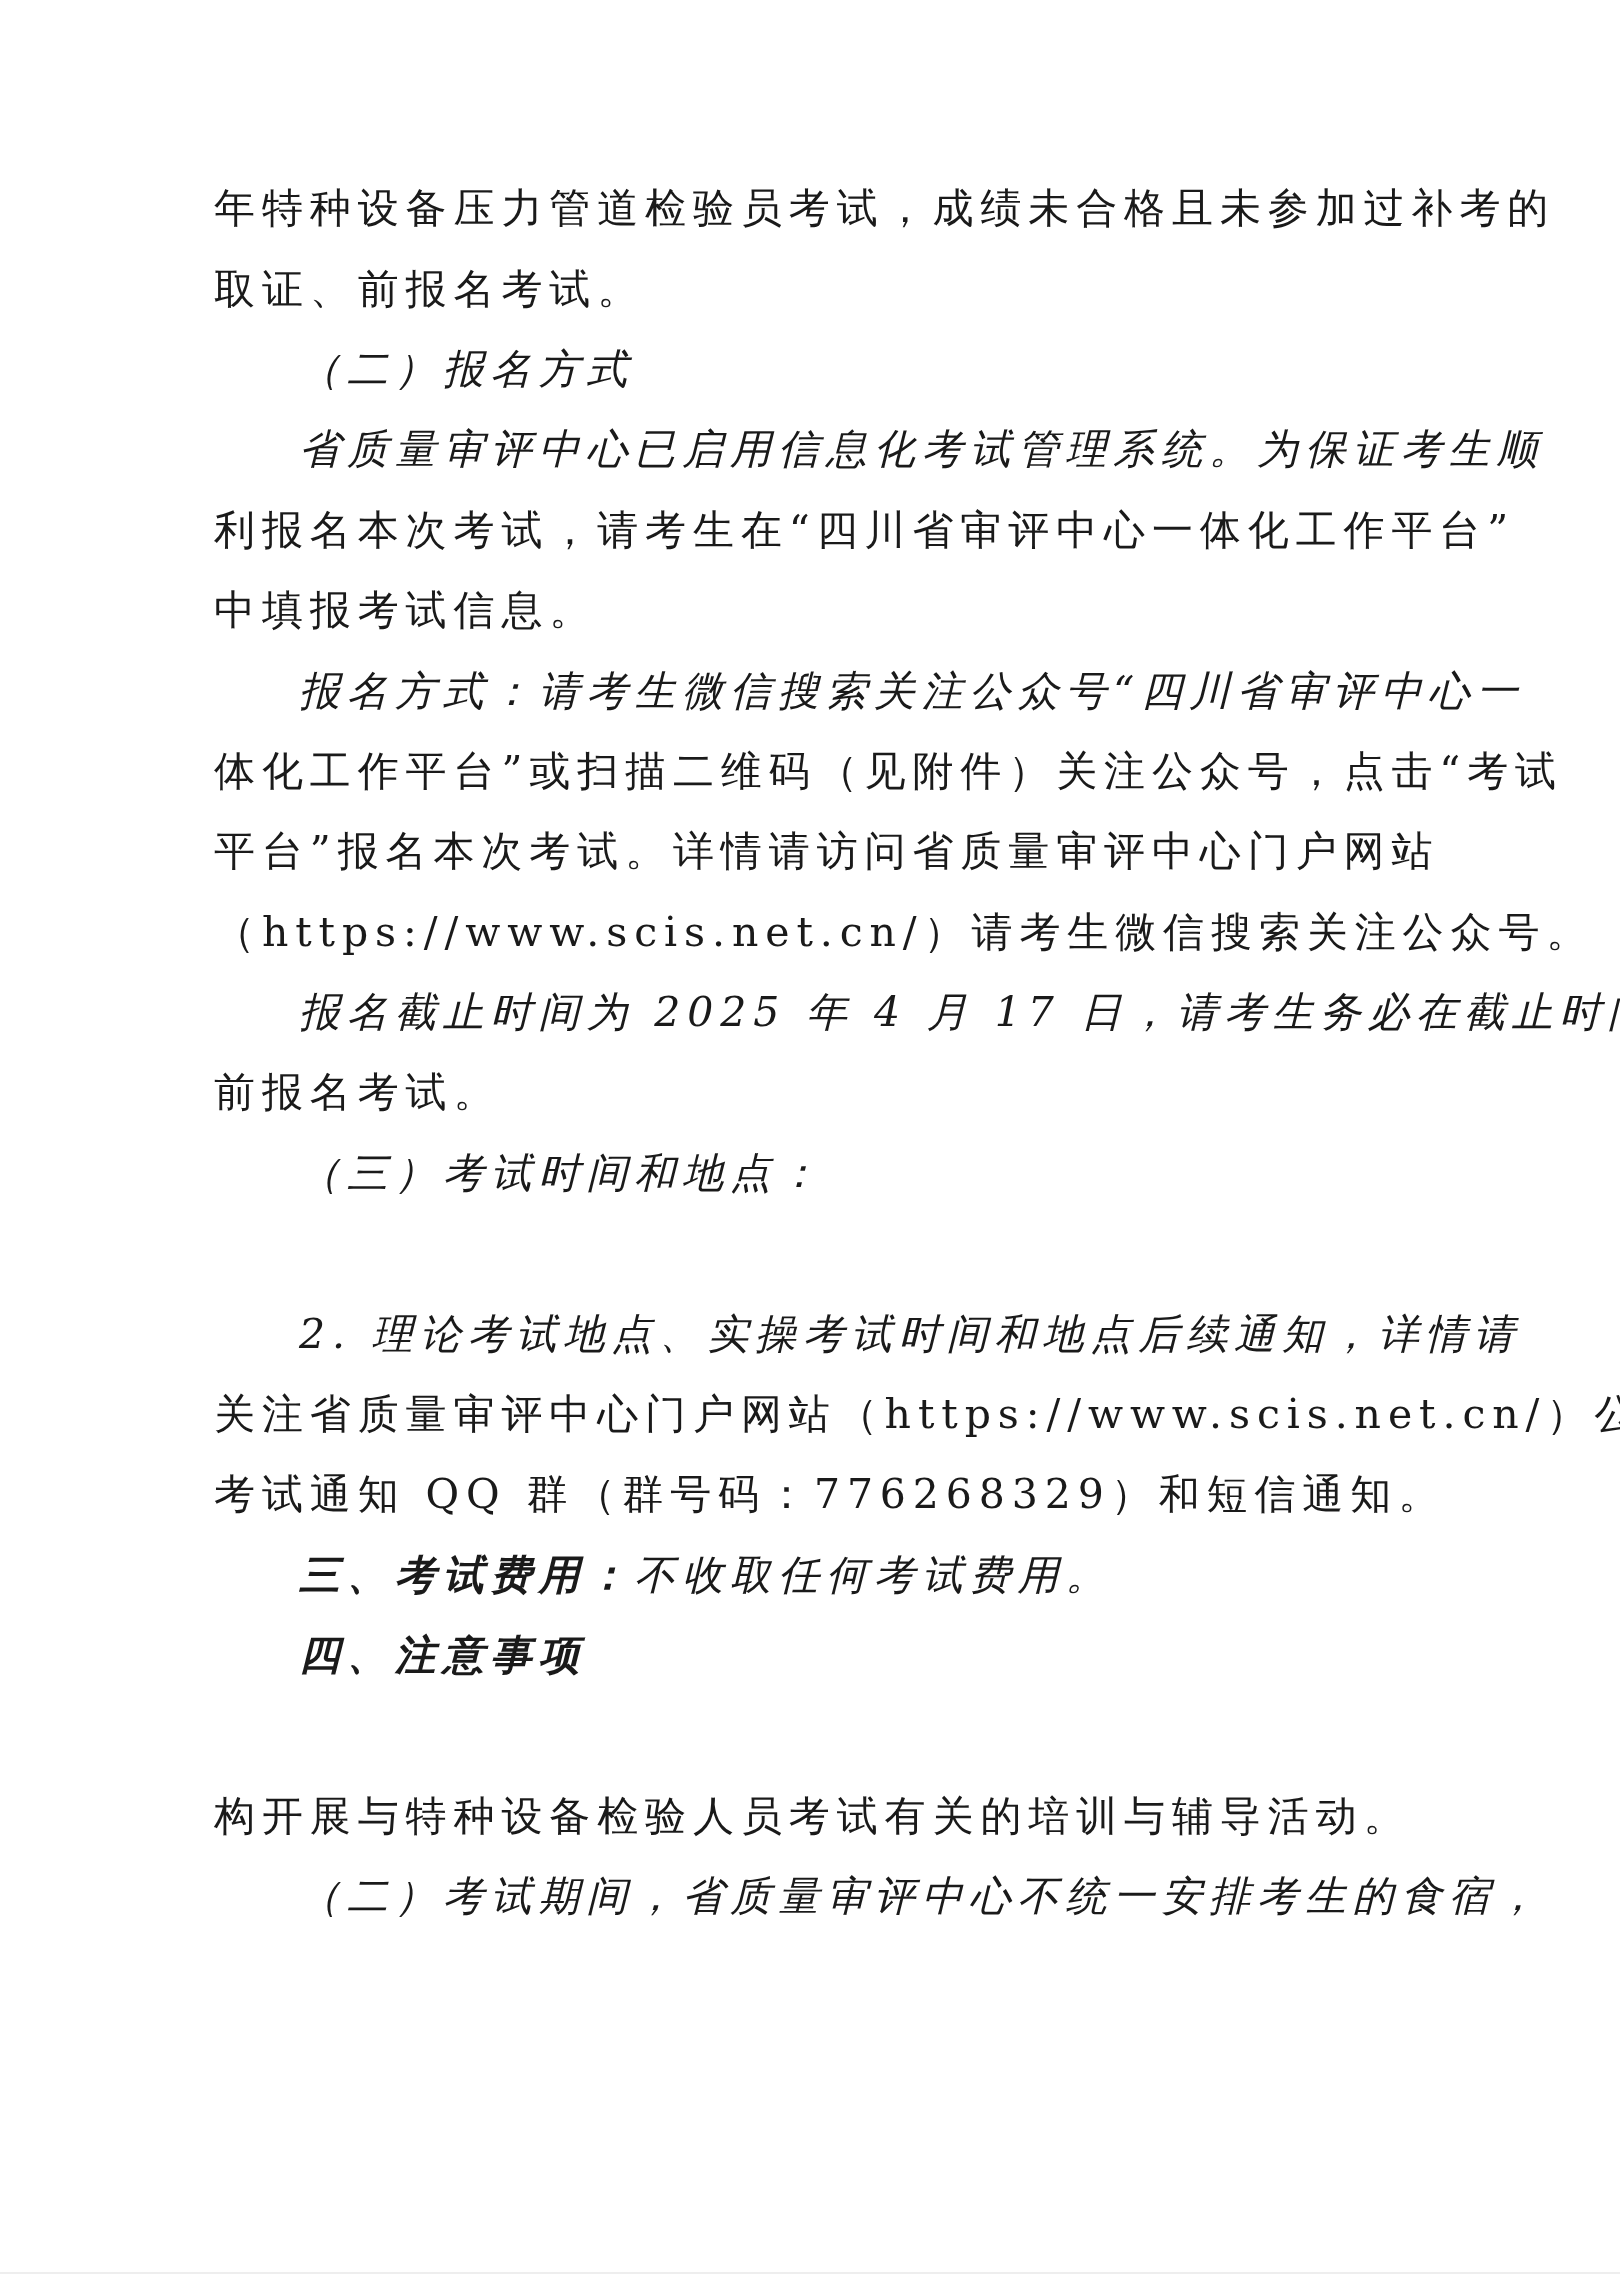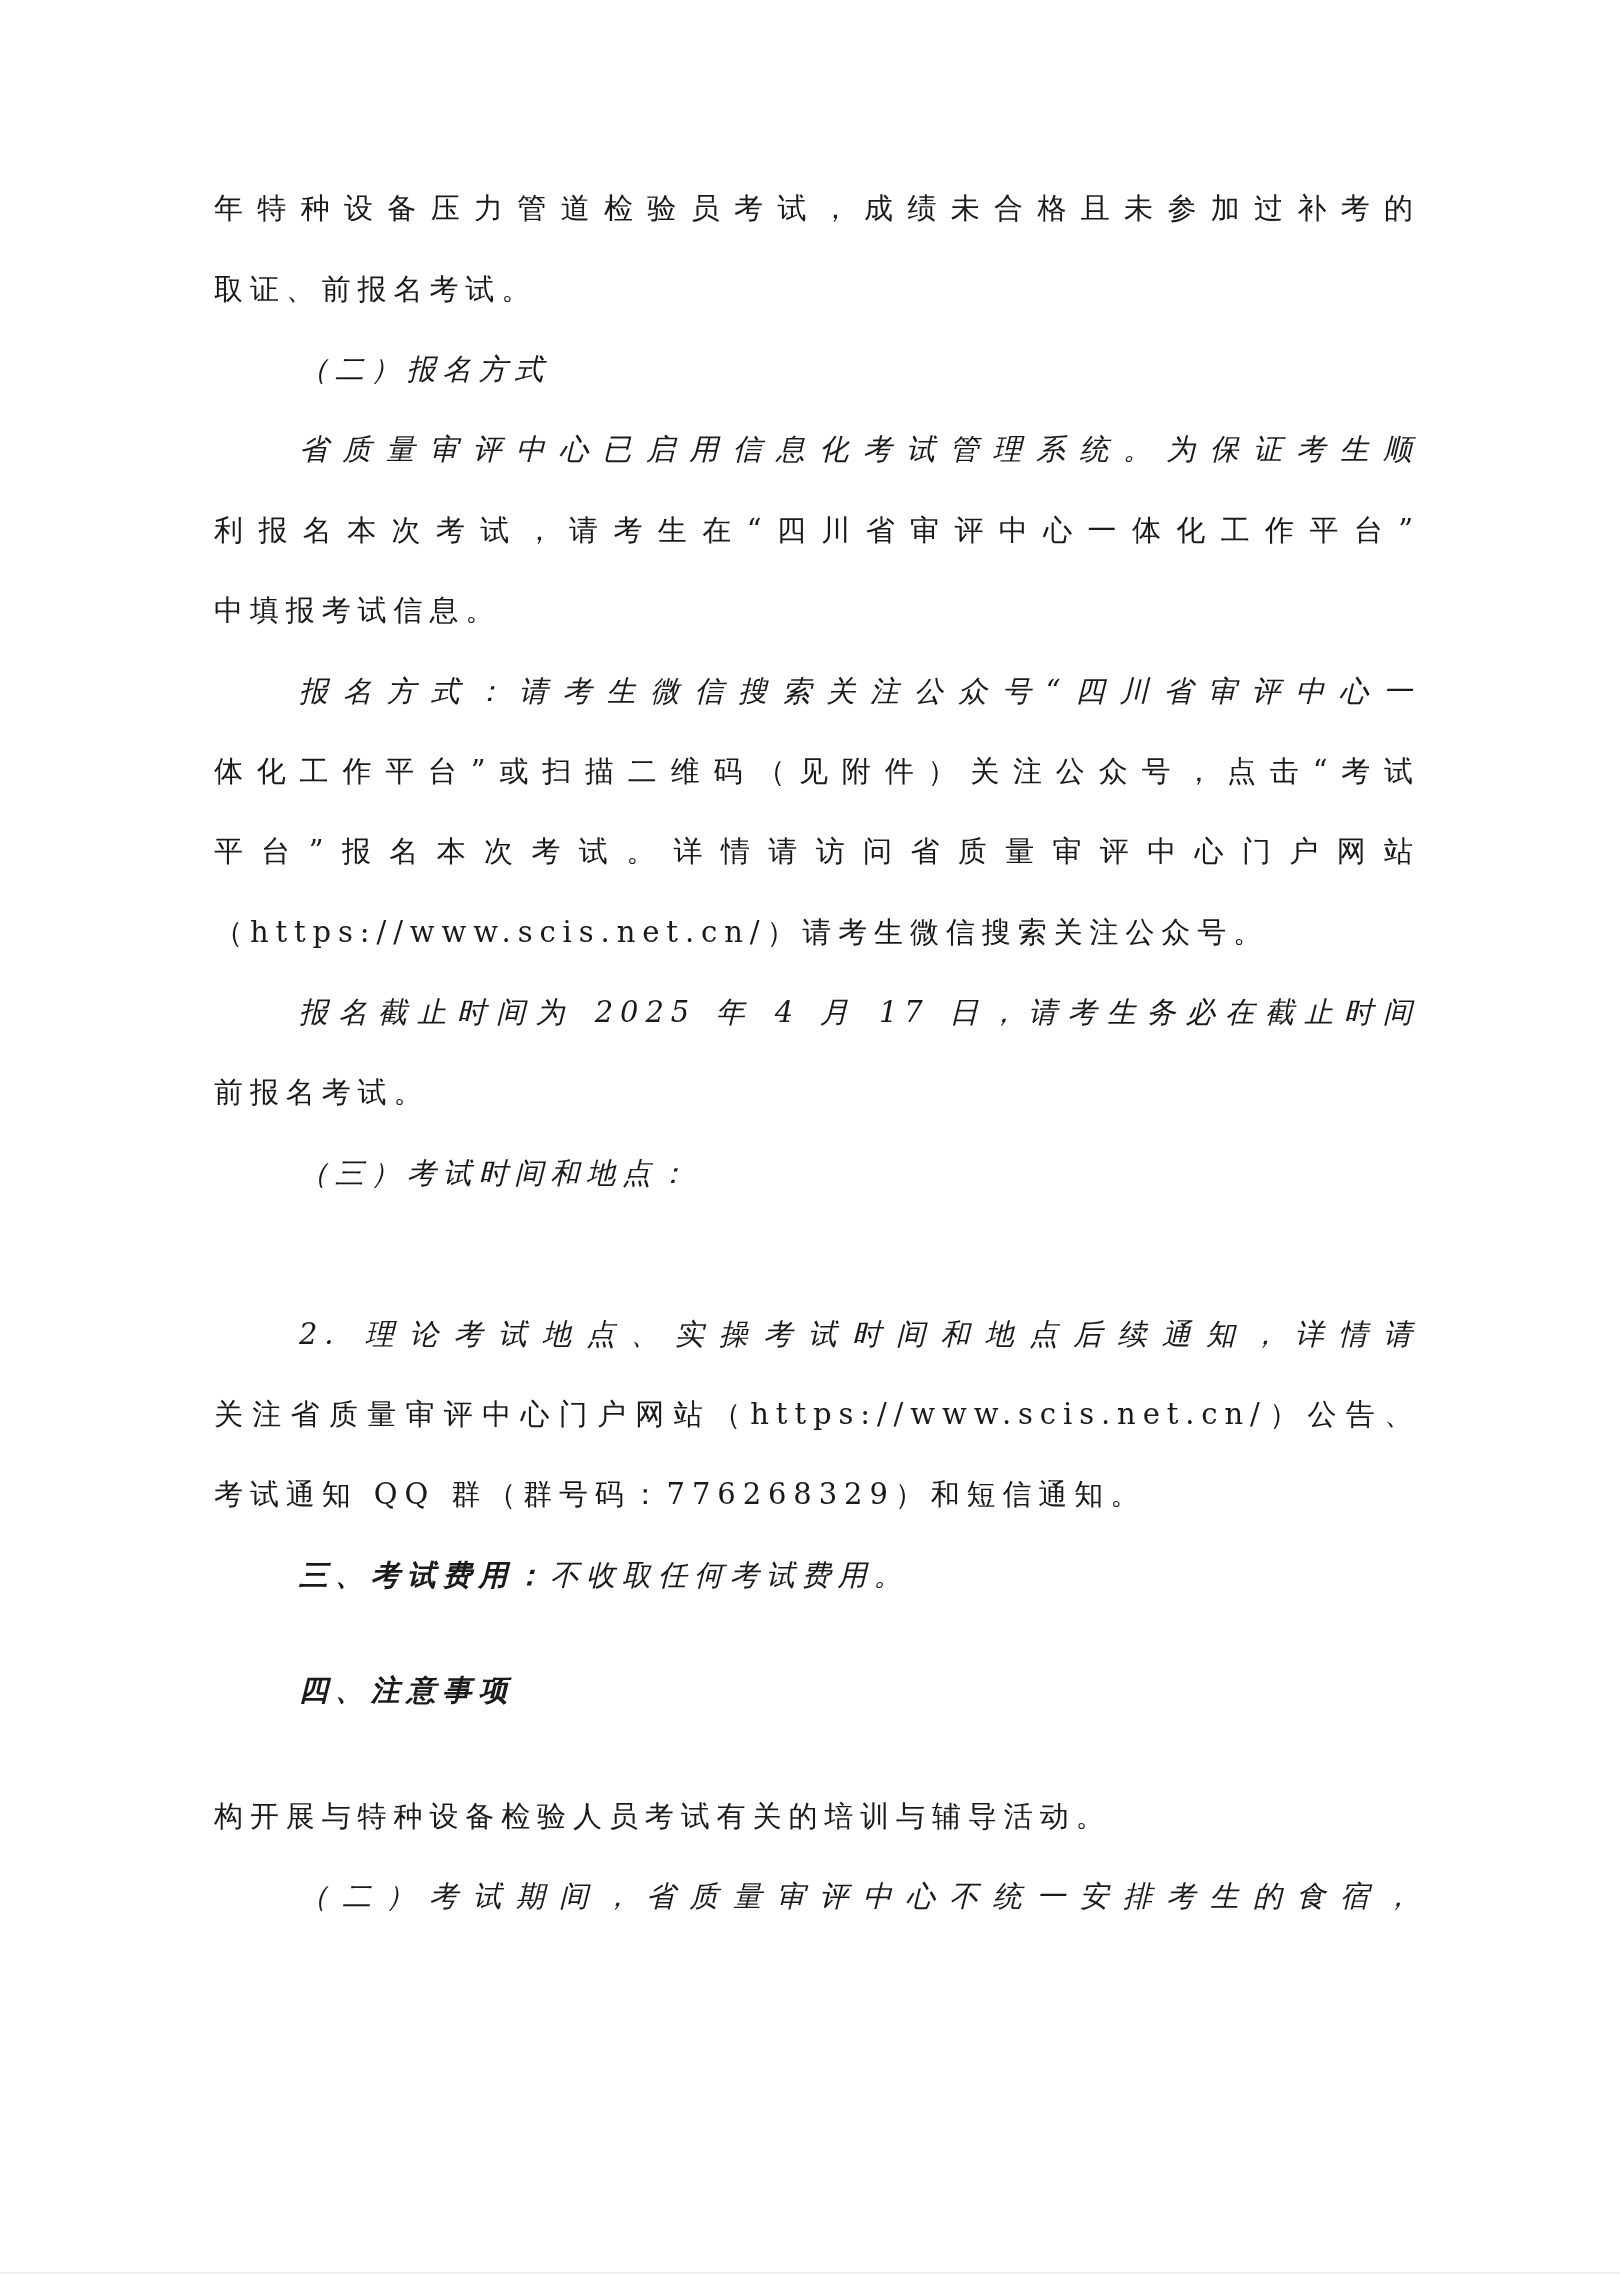--- a/index.html
+++ b/index.html
@@ -1,22 +1,22 @@
 <!DOCTYPE html>
 <html><head>
 <meta charset="utf-8">
 <style>
   html, body { margin:0; padding:0; background:#ffffff; }
   body { width:1620px; height:2292px; position:relative; overflow:hidden;
          font-family:"DejaVu Serif","Liberation Serif",serif; color:#1a1a1a; }
   .page { position:absolute; left:0; top:0; width:1620px; height:2292px; }
-  .line { position:absolute; left:214px; width:1206px; font-size:29px; line-height:55px;
+  .line { position:absolute; left:214px; width:1206px; font-size:41px; line-height:55px;
           white-space:nowrap; letter-spacing:6.9px; }
   .indent { left:299px;font-style:italic; }
-  .bold { font-weight:bold; font-family:"DejaVu Sans","Liberation Sans",sans-serif;margin-top:35px; }
+  .bold { font-weight:bold; font-family:"DejaVu Sans","Liberation Sans",sans-serif; }
   .justify { text-align:justify; text-align-last:justify; }
   .footer-rule { position:absolute; left:0; right:0; top:2272px; height:2px; background:#eeeeee; }
 </style>
 </head>
 <body>
 
 <div class="page">
   <div class="line justify" style="top:181px">年特种设备压力管道检验员考试，成绩未合格且未参加过补考的</div>
   <div class="line" style="top:262px">取证、前报名考试。</div>
   <div class="line indent" style="top:342px">（二）报名方式</div>

